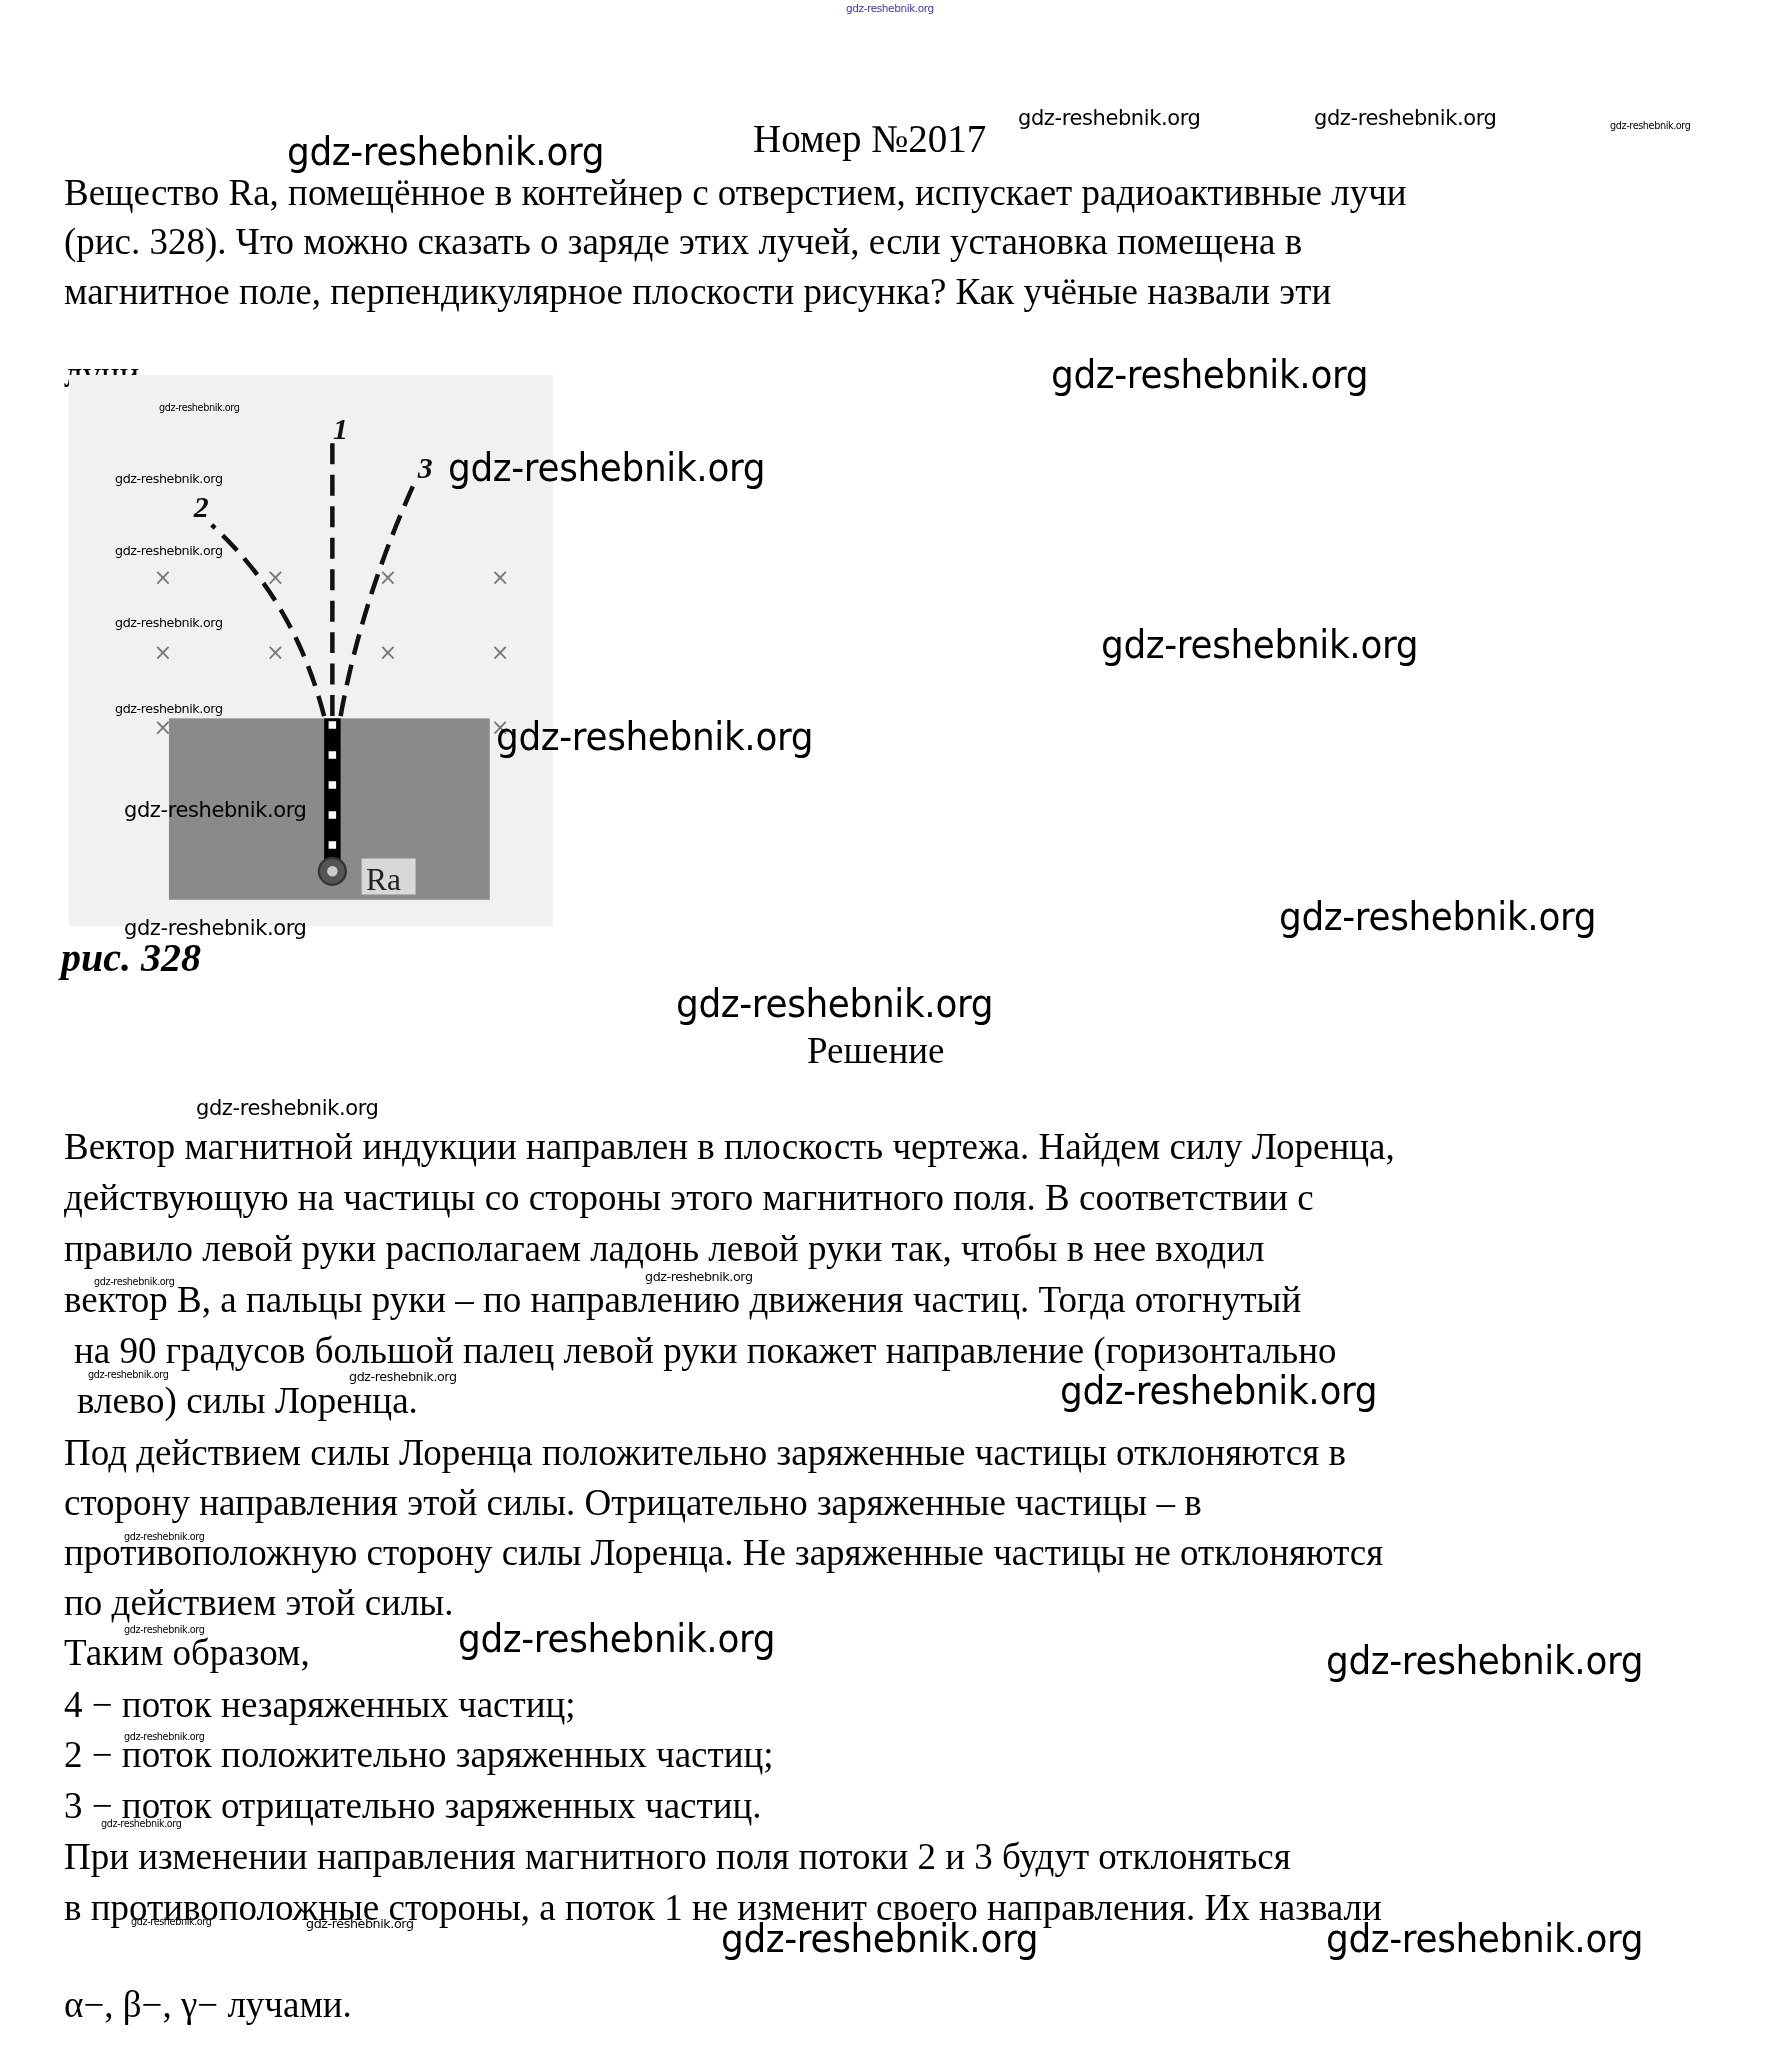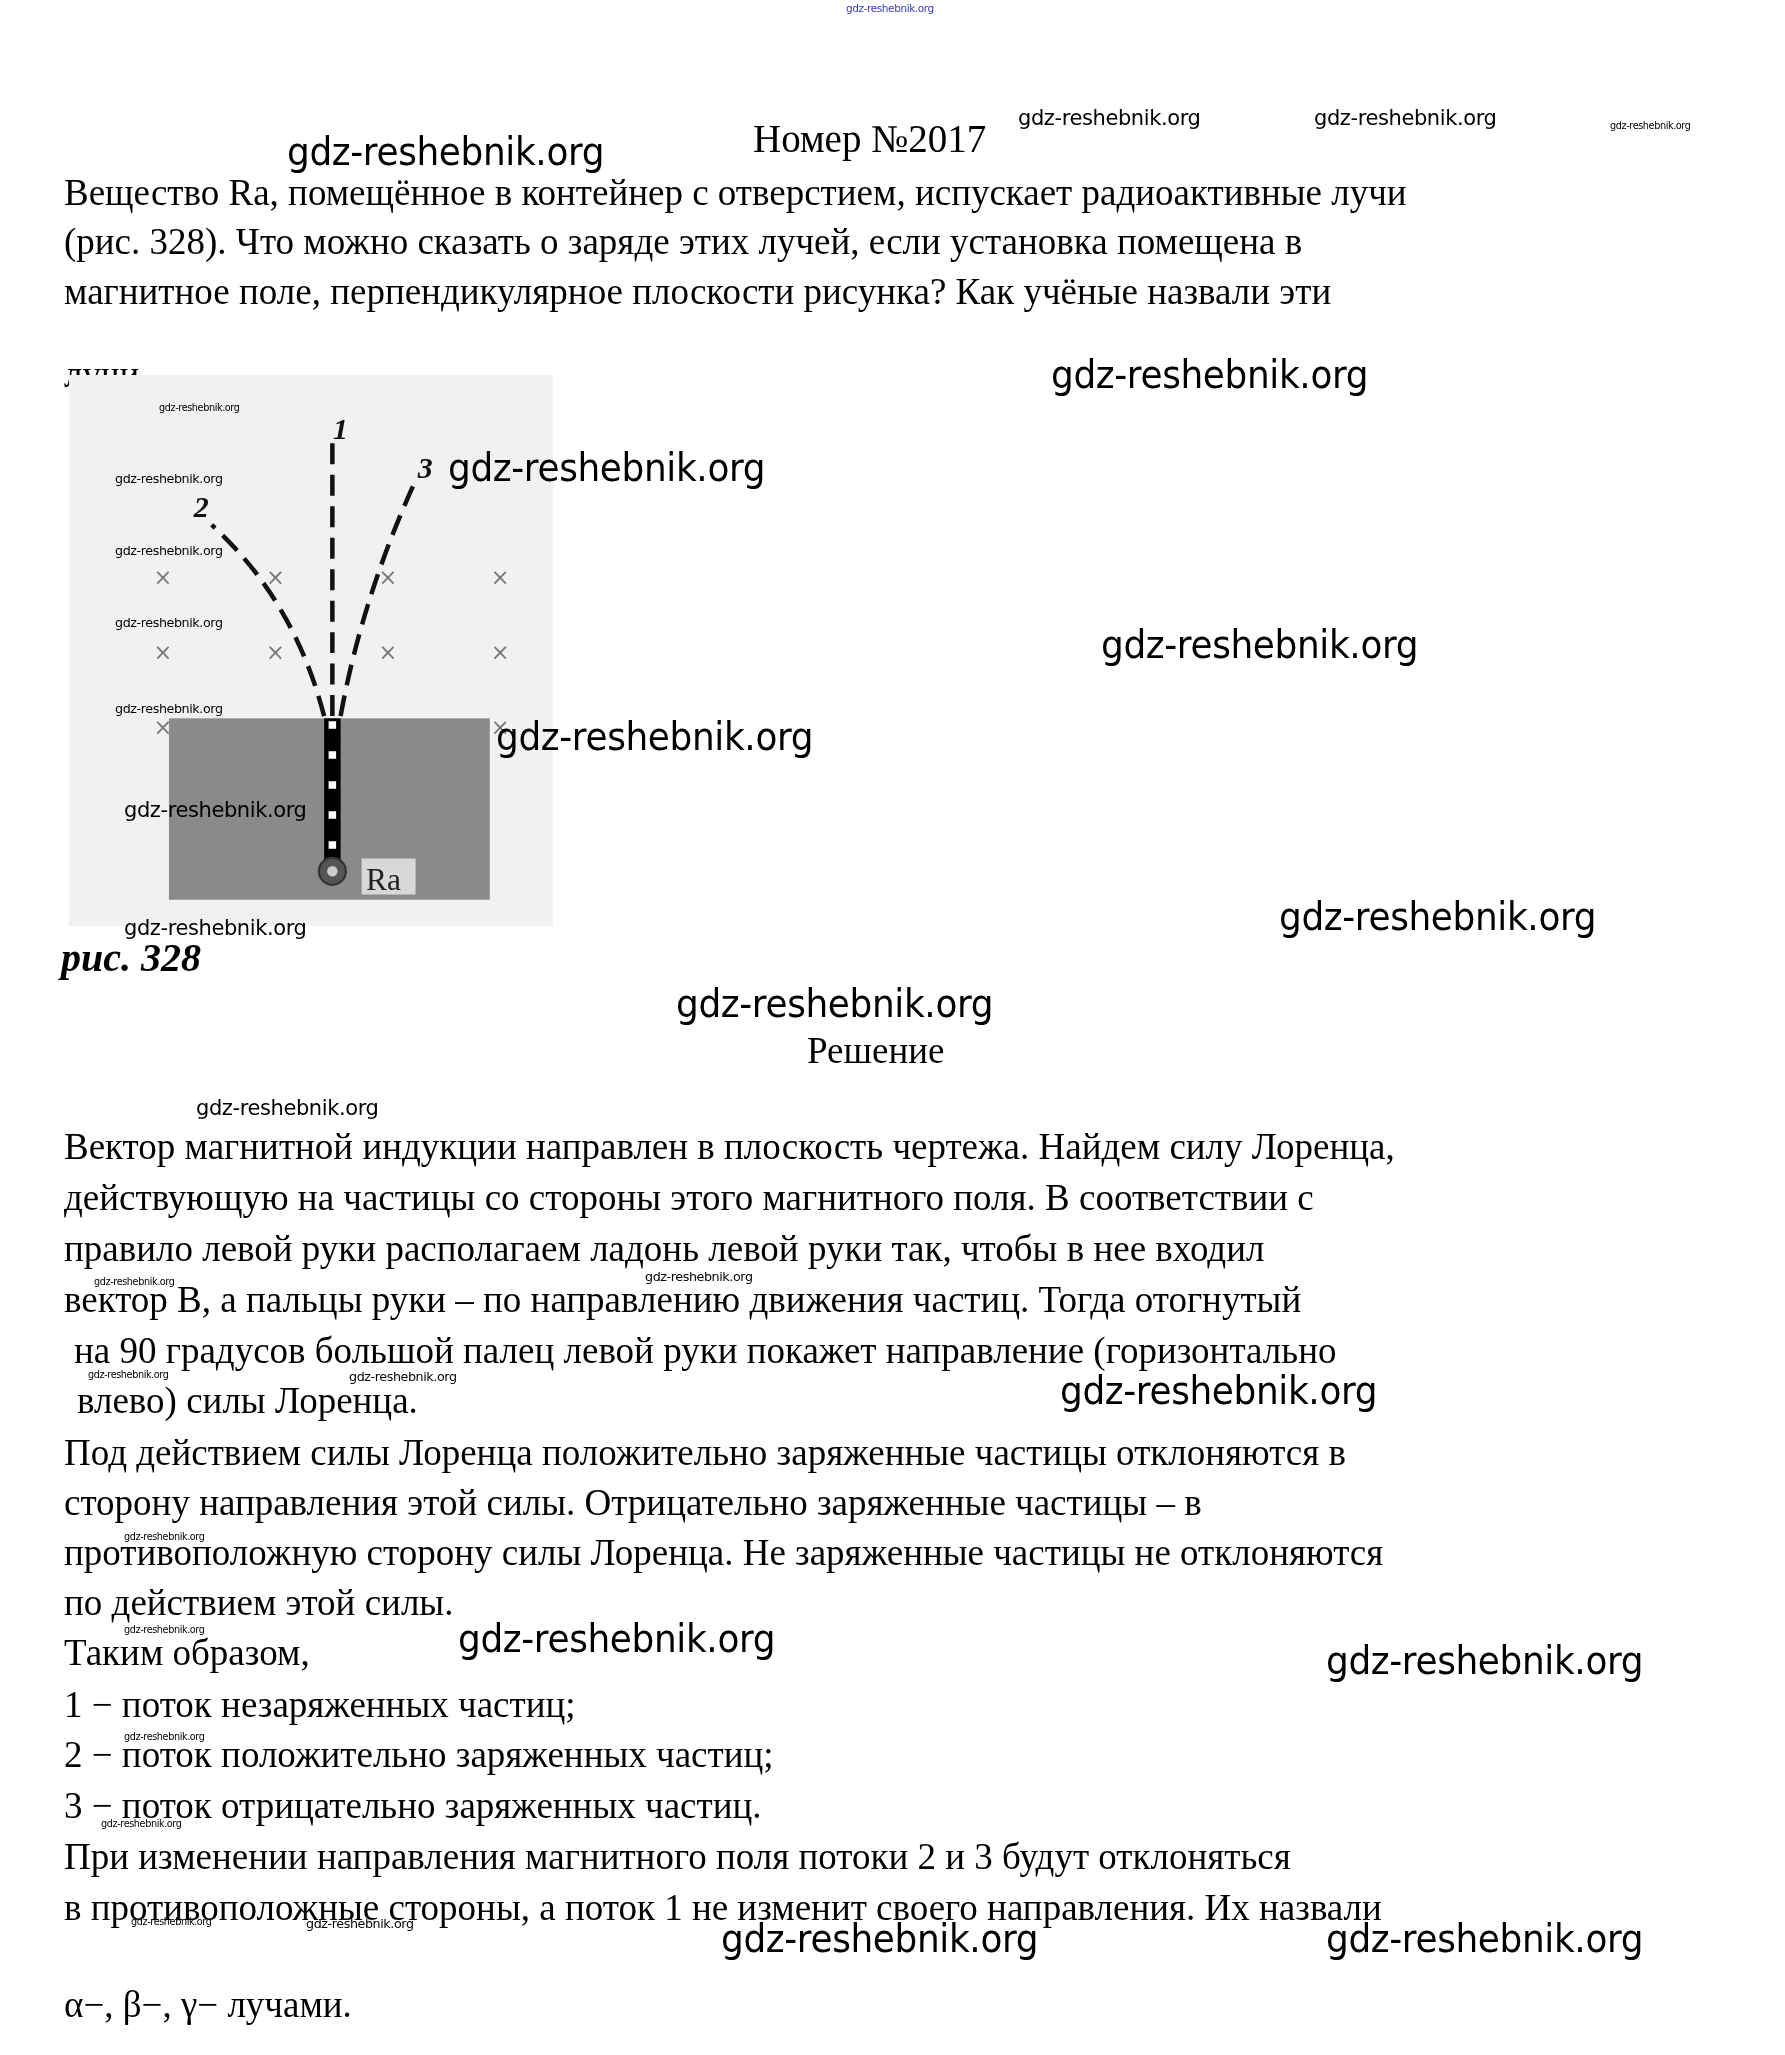--- a/index.html
+++ b/index.html
@@ -96,21 +96,21 @@
   <div class="body-line" style="top:1179px;">действующую на частицы со стороны этого магнитного поля. В соответствии с</div>
   <div class="body-line" style="top:1230px;">правило левой руки располагаем ладонь левой руки так, чтобы в нее входил</div>
   <div class="body-line" style="top:1281px;">вектор B, а пальцы руки – по направлению движения частиц. Тогда отогнутый</div>
   <div class="body-line" style="top:1332px;margin-left:10px;">на 90 градусов большой палец левой руки покажет направление (горизонтально</div>
   <div class="body-line" style="top:1382px;margin-left:13px;">влево) силы Лоренца.</div>
   <div class="body-line" style="top:1434px;">Под действием силы Лоренца положительно заряженные частицы отклоняются в</div>
   <div class="body-line" style="top:1484px;">сторону направления этой силы. Отрицательно заряженные частицы – в</div>
   <div class="body-line" style="top:1534px;">противоположную сторону силы Лоренца. Не заряженные частицы не отклоняются</div>
   <div class="body-line" style="top:1584px;">по действием этой силы.</div>
   <div class="body-line" style="top:1634px;">Таким образом,</div>
-  <div class="body-line" style="top:1686px;">1 − поток незаряженных частиц;</div>
+  <div class="body-line" style="top:1686px;">4 − поток незаряженных частиц;</div>
   <div class="body-line" style="top:1736px;">2 − поток положительно заряженных частиц;</div>
   <div class="body-line" style="top:1787px;">3 − поток отрицательно заряженных частиц.</div>
   <div class="body-line" style="top:1838px;">При изменении направления магнитного поля потоки 2 и 3 будут отклоняться</div>
   <div class="body-line" style="top:1889px;">в противоположные стороны, а поток 1 не изменит своего направления. Их назвали</div>
   <div class="body-line" style="top:1986px;">α−, β−, γ− лучами.</div>
 </div>
 
 <div class="wm wm-xs" style="left:94px; top:1276px;">gdz-reshebnik.org</div>
 <div class="wm wm-s" style="left:645px; top:1269px;">gdz-reshebnik.org</div>
 <div class="wm wm-xs" style="left:88px; top:1369px;">gdz-reshebnik.org</div>

